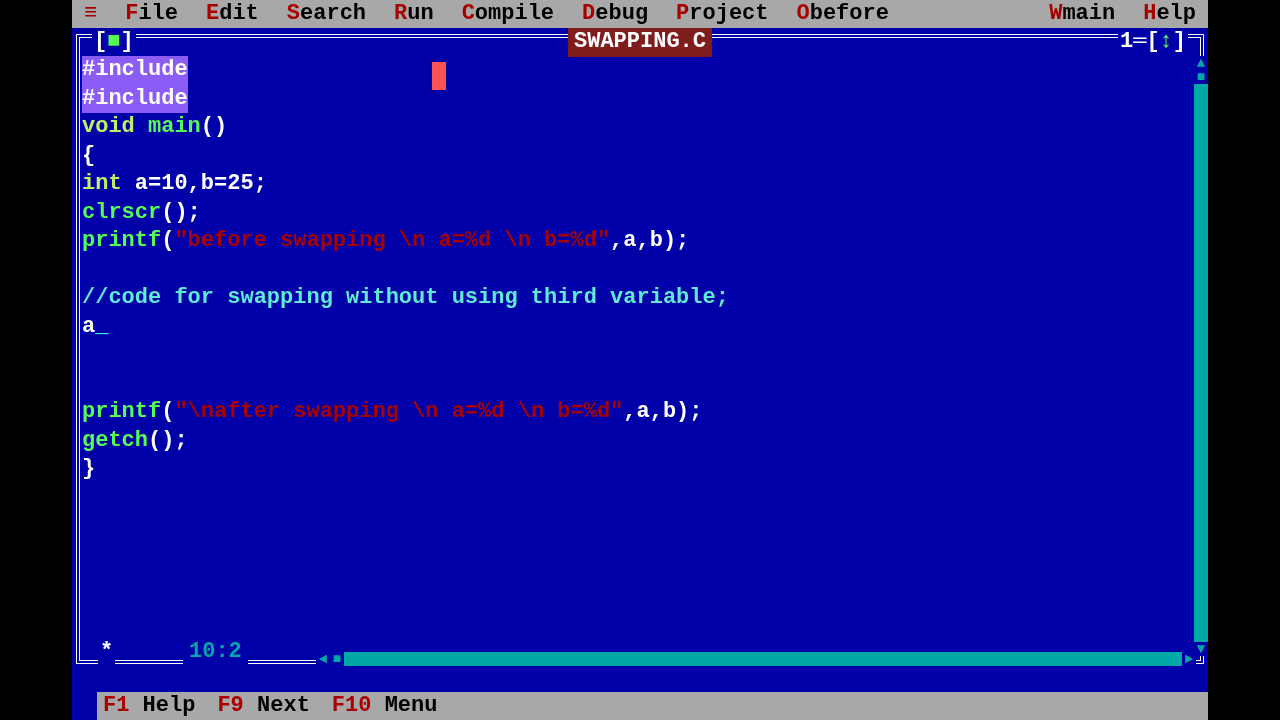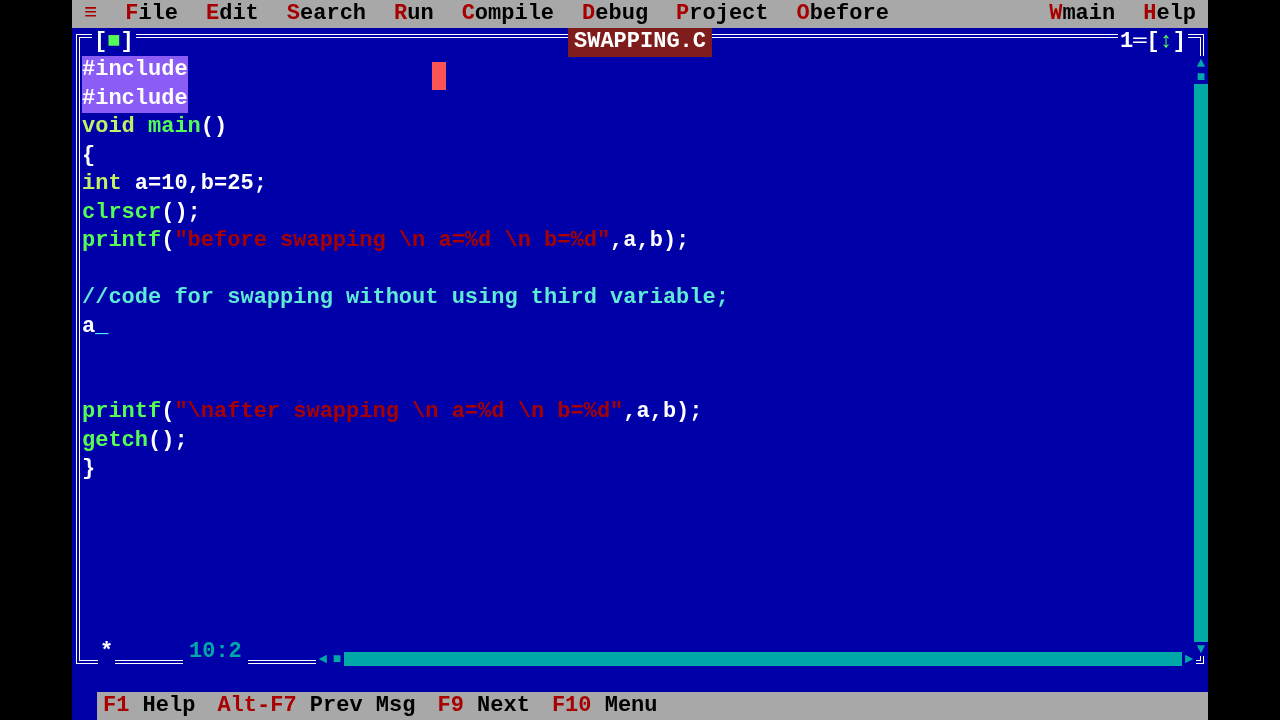--- a/index.html
+++ b/index.html
@@ -107,18 +107,17 @@
       <div class="hscroll">
         <div class="ab al">◄</div>
         <div class="ab th2">■</div>
         <div class="ab ar2">►</div>
       </div>
     </div>
   </div>
 
   <div class="statusbar">
     <span class="it"><span class="hot">F1</span><span> Help</span></span>
-    <span class="it"><span class="hot">Alt-F7</span><span> Prev Msg</span></span>
     <span class="it"><span class="hot">F9</span><span> Next</span></span>
     <span class="it"><span class="hot">F10</span><span> Menu</span></span>
   </div>
 
 </div>
 
 </body></html>

